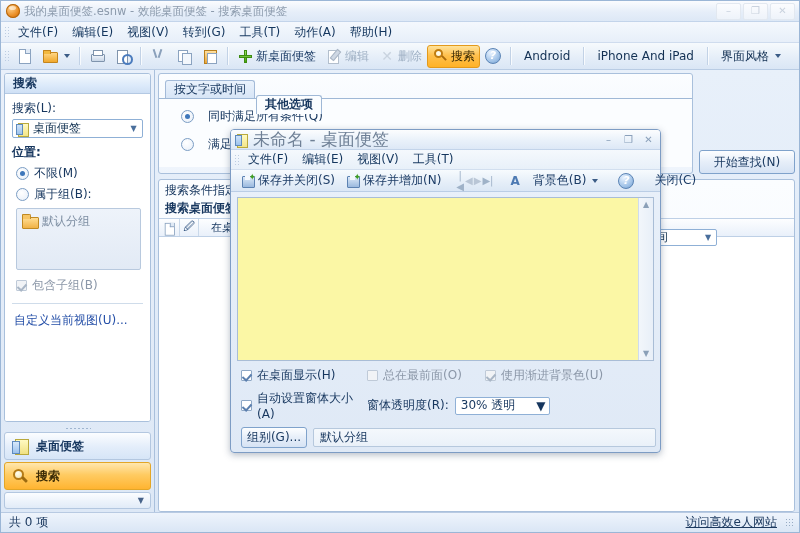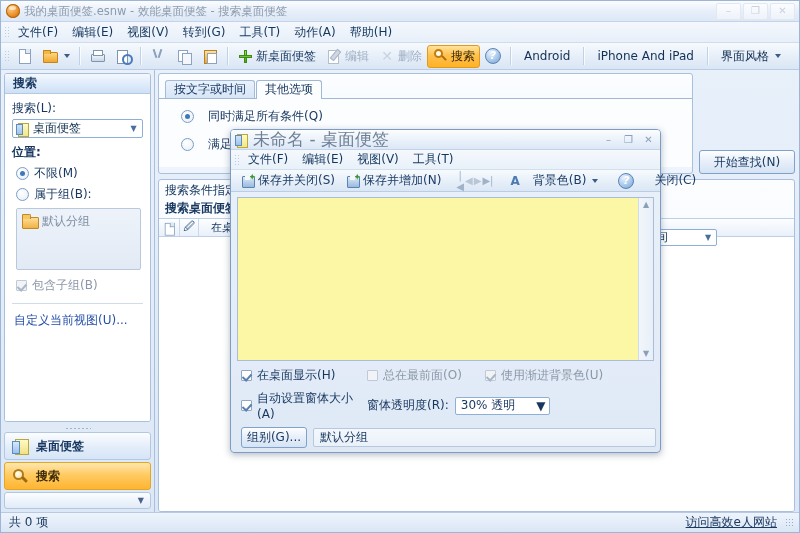--- a/index.html
+++ b/index.html
@@ -223,22 +223,22 @@
     padding:0 0 6px 0;
   }
   .tabs{display:flex;align-items:flex-end;height:20px;padding:4px 0 0 6px;gap:1px;
         border-bottom:1px solid #9fb8d6;}
   .tab{
     height:17px;line-height:16px;padding:0 8px;font-size:12px;color:#16365e;
     border:1px solid #a3bad8;border-bottom:none;border-radius:3px 3px 0 0;
     background:linear-gradient(#eaf2fc,#d7e5f6);
   }
   .tab.sel{
-    background:#fbfdff;border-color:#9fb8d6;position:relative;top:1px;height:18px;
-    line-height:17px;font-weight:normal;
+    background:#fbfdff;border-color:#9fb8d6;position:relative;top:16px;height:18px;
+    line-height:17px;font-weight:bold;
   }
   .optarea{padding:9px 0 3px 22px;background:#fbfdff;}
   .opt-row{display:flex;align-items:center;gap:14px;margin-bottom:11px;}
   .opt-row span{color:#16365e;font-size:12px;}
   .btncol{flex:0 0 96px;display:flex;flex-direction:column;gap:12px;padding-top:9px;}
   .bigbtn{
     height:22px;border:1px solid #7fa2cb;border-radius:3px;
     background:linear-gradient(#fdfeff,#e6eef9 50%,#d6e3f4);
     color:#16365e;font-size:12px;display:flex;align-items:center;justify-content:center;
   }

